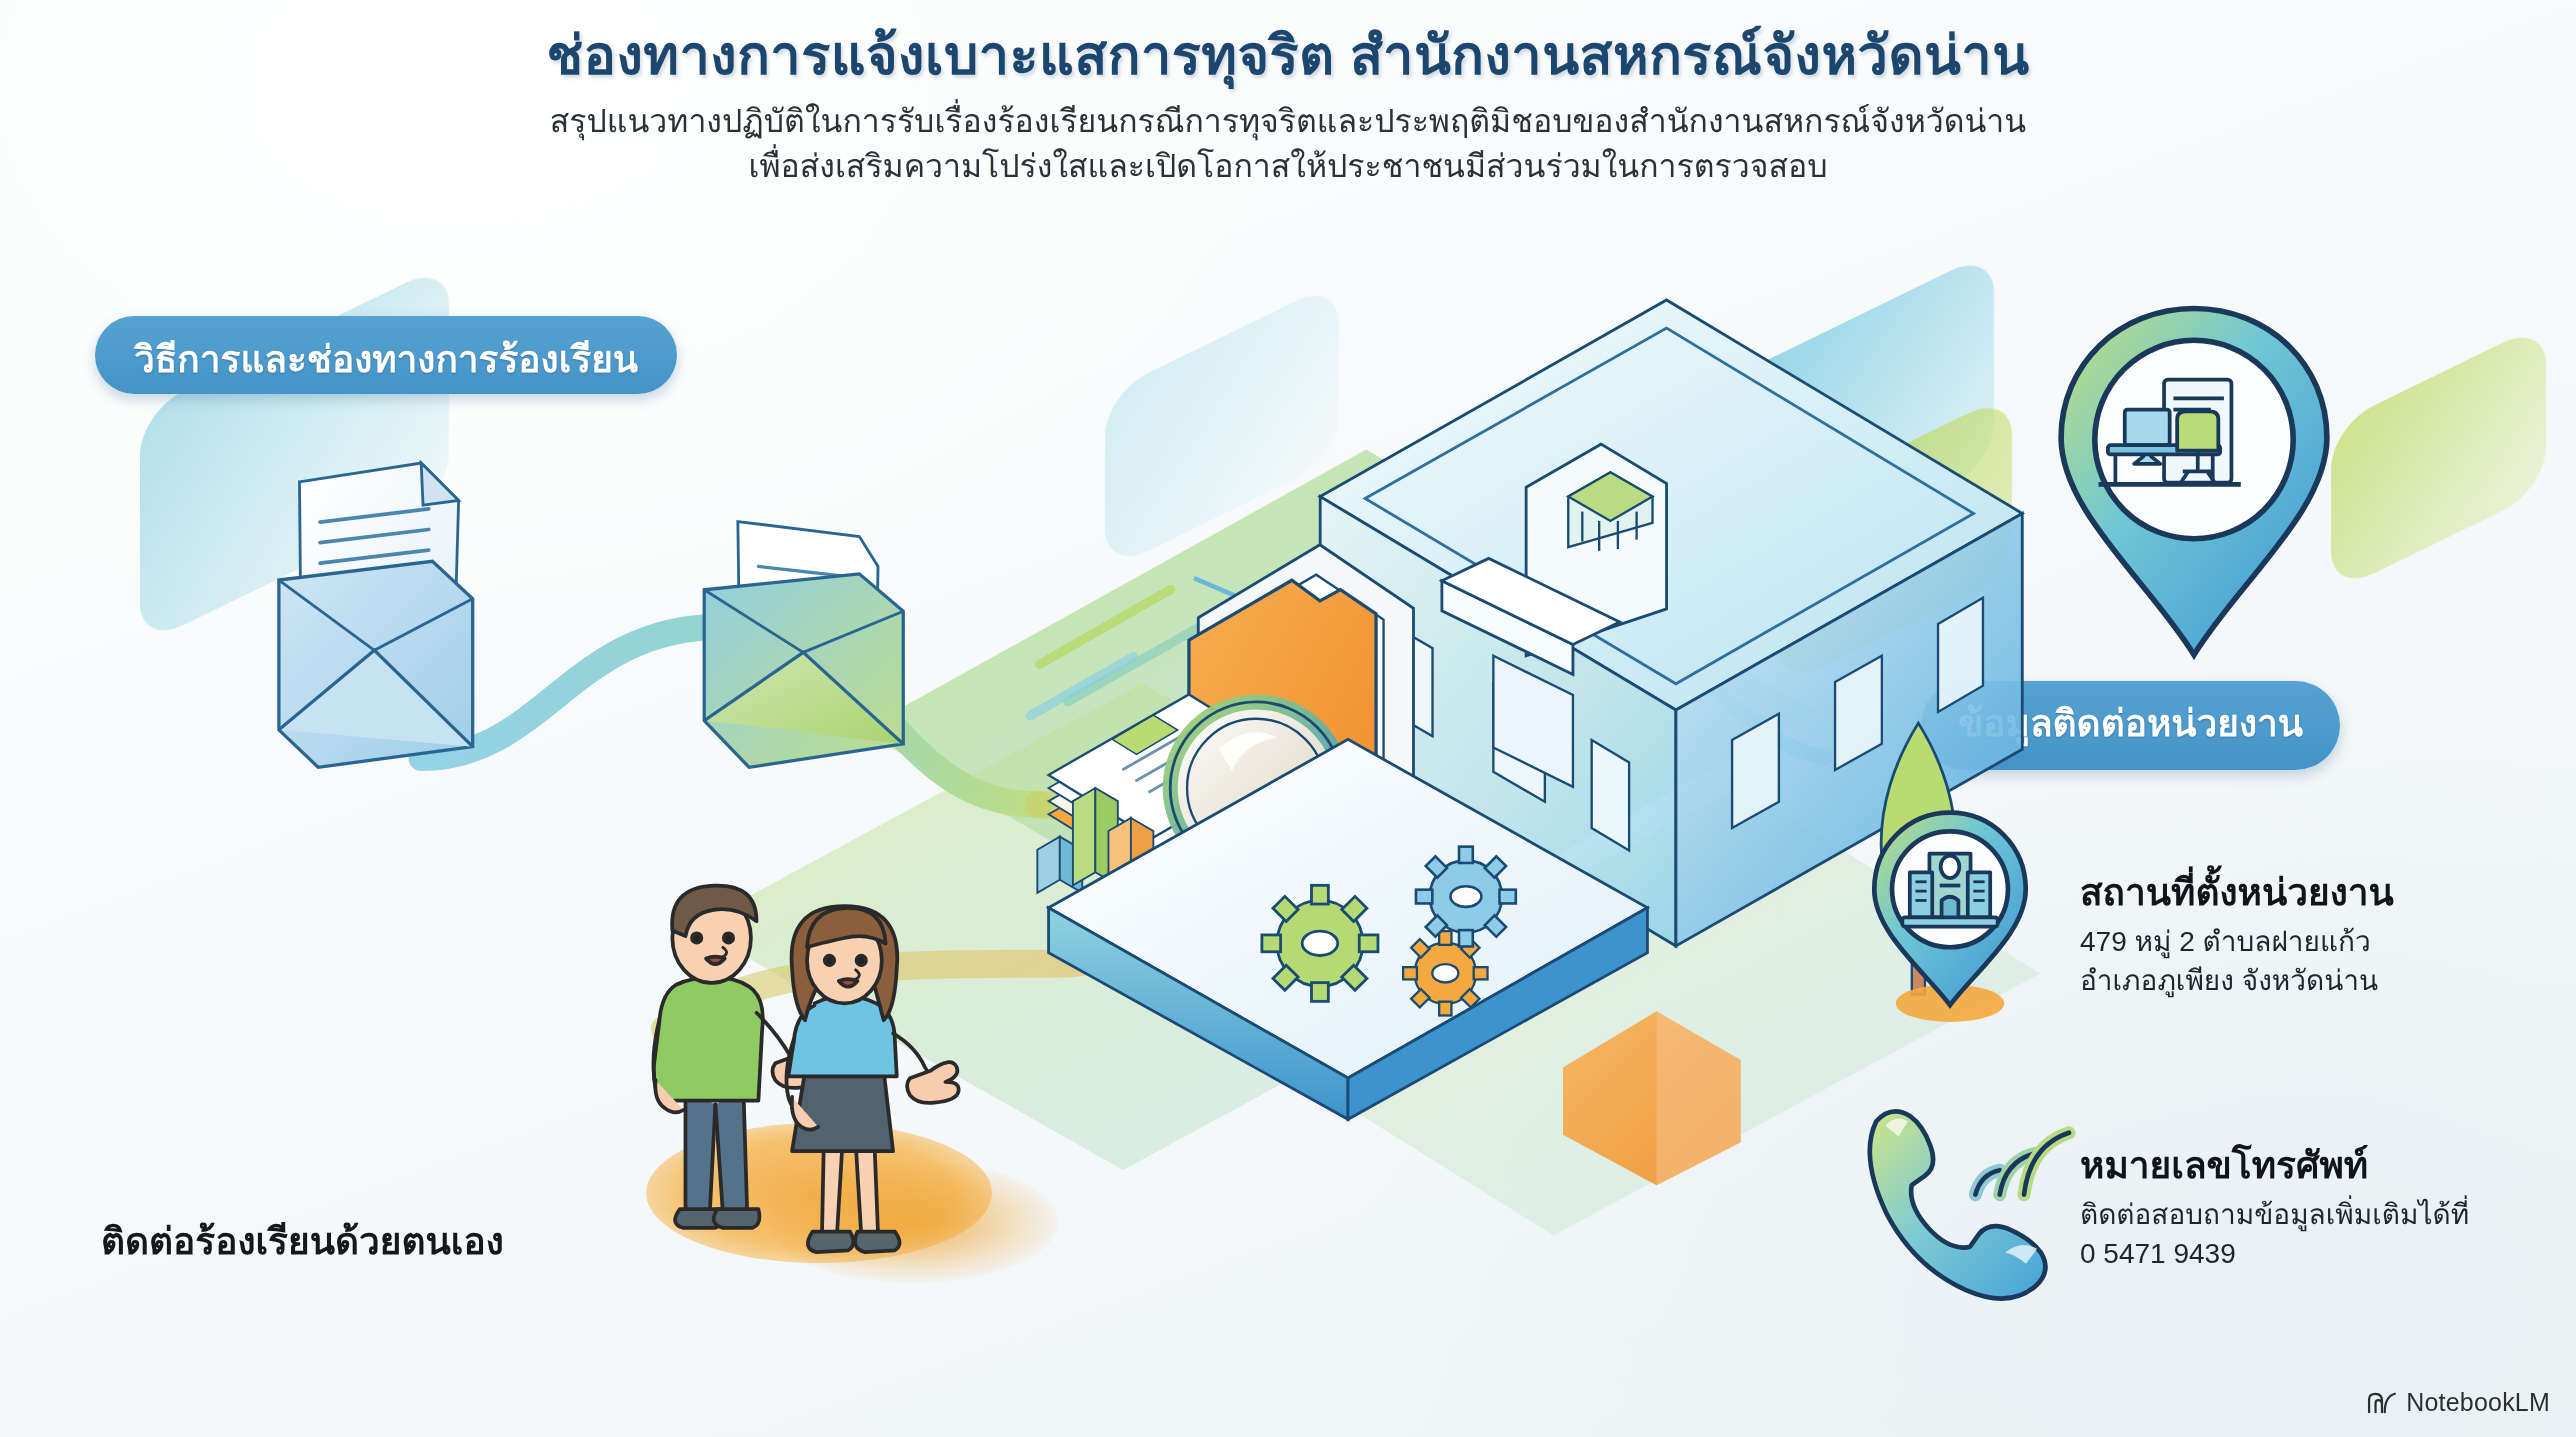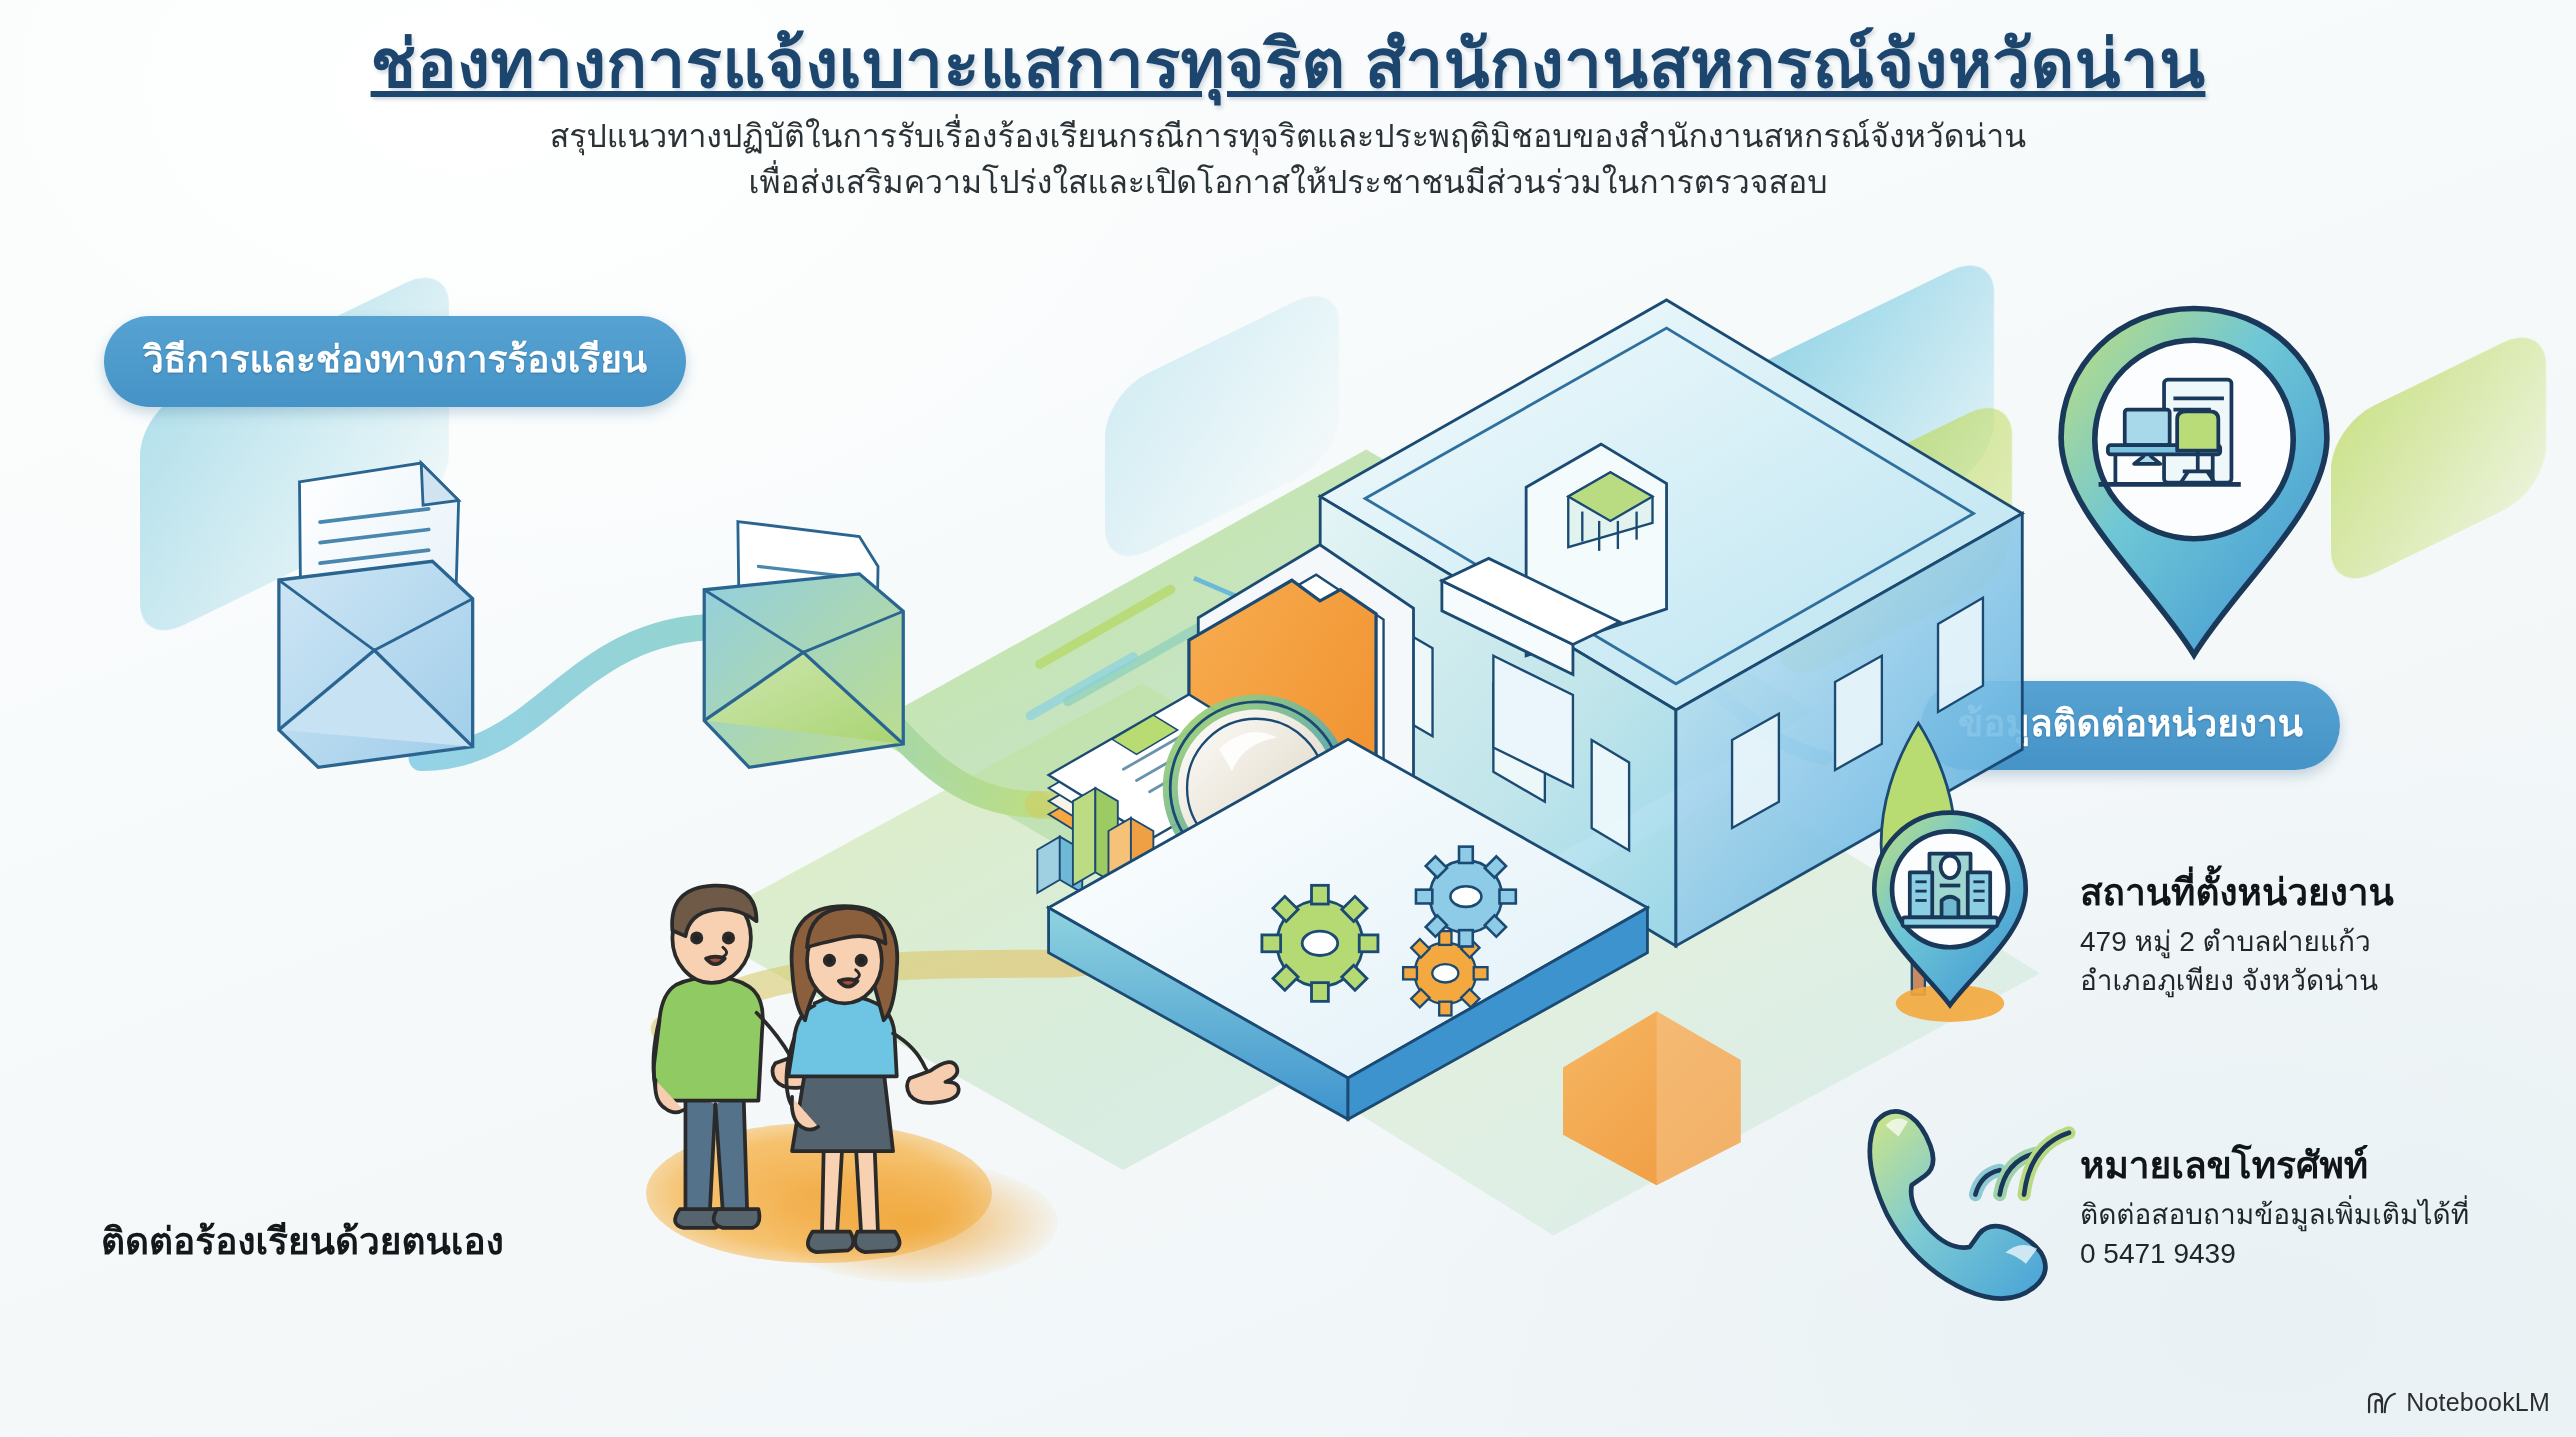--- a/index.html
+++ b/index.html
@@ -17,22 +17,22 @@
       linear-gradient(160deg,#fdfefe 0%,#f7fafb 40%,#eef4f6 100%);
     overflow:hidden;
   }
 
   
   .blob{position:absolute;border-radius:43px;filter:blur(0.2px);}
 
   
   .header{position:absolute;left:0;top:24px;width:100%;text-align:center;}
   .title{
-    font-size:67px;font-weight:bold;color:#1d466f;letter-spacing:0.5px;
-    text-shadow:1.9px 2.8px 3.7px rgba(120,140,160,.30);line-height:1.18;text-decoration:underline;
+    font-size:54px;font-weight:bold;color:#1d466f;letter-spacing:0.5px;
+    text-shadow:1.9px 2.8px 3.7px rgba(120,140,160,.30);line-height:1.18;
   }
   .sub{
     margin-top:11.2px;font-size:32px;color:#2b3236;line-height:1.42;font-weight:400;
   }
 
   
   .pill{
     position:absolute;display:inline-flex;align-items:center;justify-content:center;
     background:linear-gradient(180deg,#56a2d2 0%,#4593c7 100%);
     color:#ffffff;border-radius:935px;
@@ -128,21 +128,21 @@
               background:radial-gradient(ellipse at 50% 50%,#f3a93f 0%,#f6bd62 55%,rgba(246,200,120,0) 100%);opacity:.92;"></div>
   <div style="position:absolute;left:768px;top:1161px;width:290px;height:122px;border-radius:50%;
               background:radial-gradient(ellipse at 50% 50%,#f0a638 0%,rgba(246,200,120,0) 75%);opacity:.85;"></div>
 
   <div class="header">
     <div class="title">ช่องทางการแจ้งเบาะแสการทุจริต สำนักงานสหกรณ์จังหวัดน่าน</div>
     <div class="sub">สรุปแนวทางปฏิบัติในการรับเรื่องร้องเรียนกรณีการทุจริตและประพฤติมิชอบของสำนักงานสหกรณ์จังหวัดน่าน</div>
     <div class="sub" style="margin-top:0">เพื่อส่งเสริมความโปร่งใสและเปิดโอกาสให้ประชาชนมีส่วนร่วมในการตรวจสอบ</div>
   </div>
 
-  <div class="pill" style="left:104px;top:316px;padding:13px 39px 19px;">วิธีการและช่องทางการร้องเรียน</div>
+  <div class="pill" style="left:95px;top:316px;padding:13px 39px 6px;">วิธีการและช่องทางการร้องเรียน</div>
 
   <div class="pill" style="left:1921px;top:681px;padding:12px 37px 18px;">ข้อมูลติดต่อหน่วยงาน</div>
 
   <svg class="art" style="left:262px;top:449px;" width="309" height="337" viewBox="0 0 330 360">
     <defs>
       <linearGradient id="paperG" x1="0" y1="0" x2="1" y2="1">
         <stop offset="0%" stop-color="#ffffff"></stop>
           <stop offset="100%" stop-color="#e3f0f8"></stop>
       </linearGradient>
       <linearGradient id="envG" x1="0" y1="0" x2="1" y2="1">

